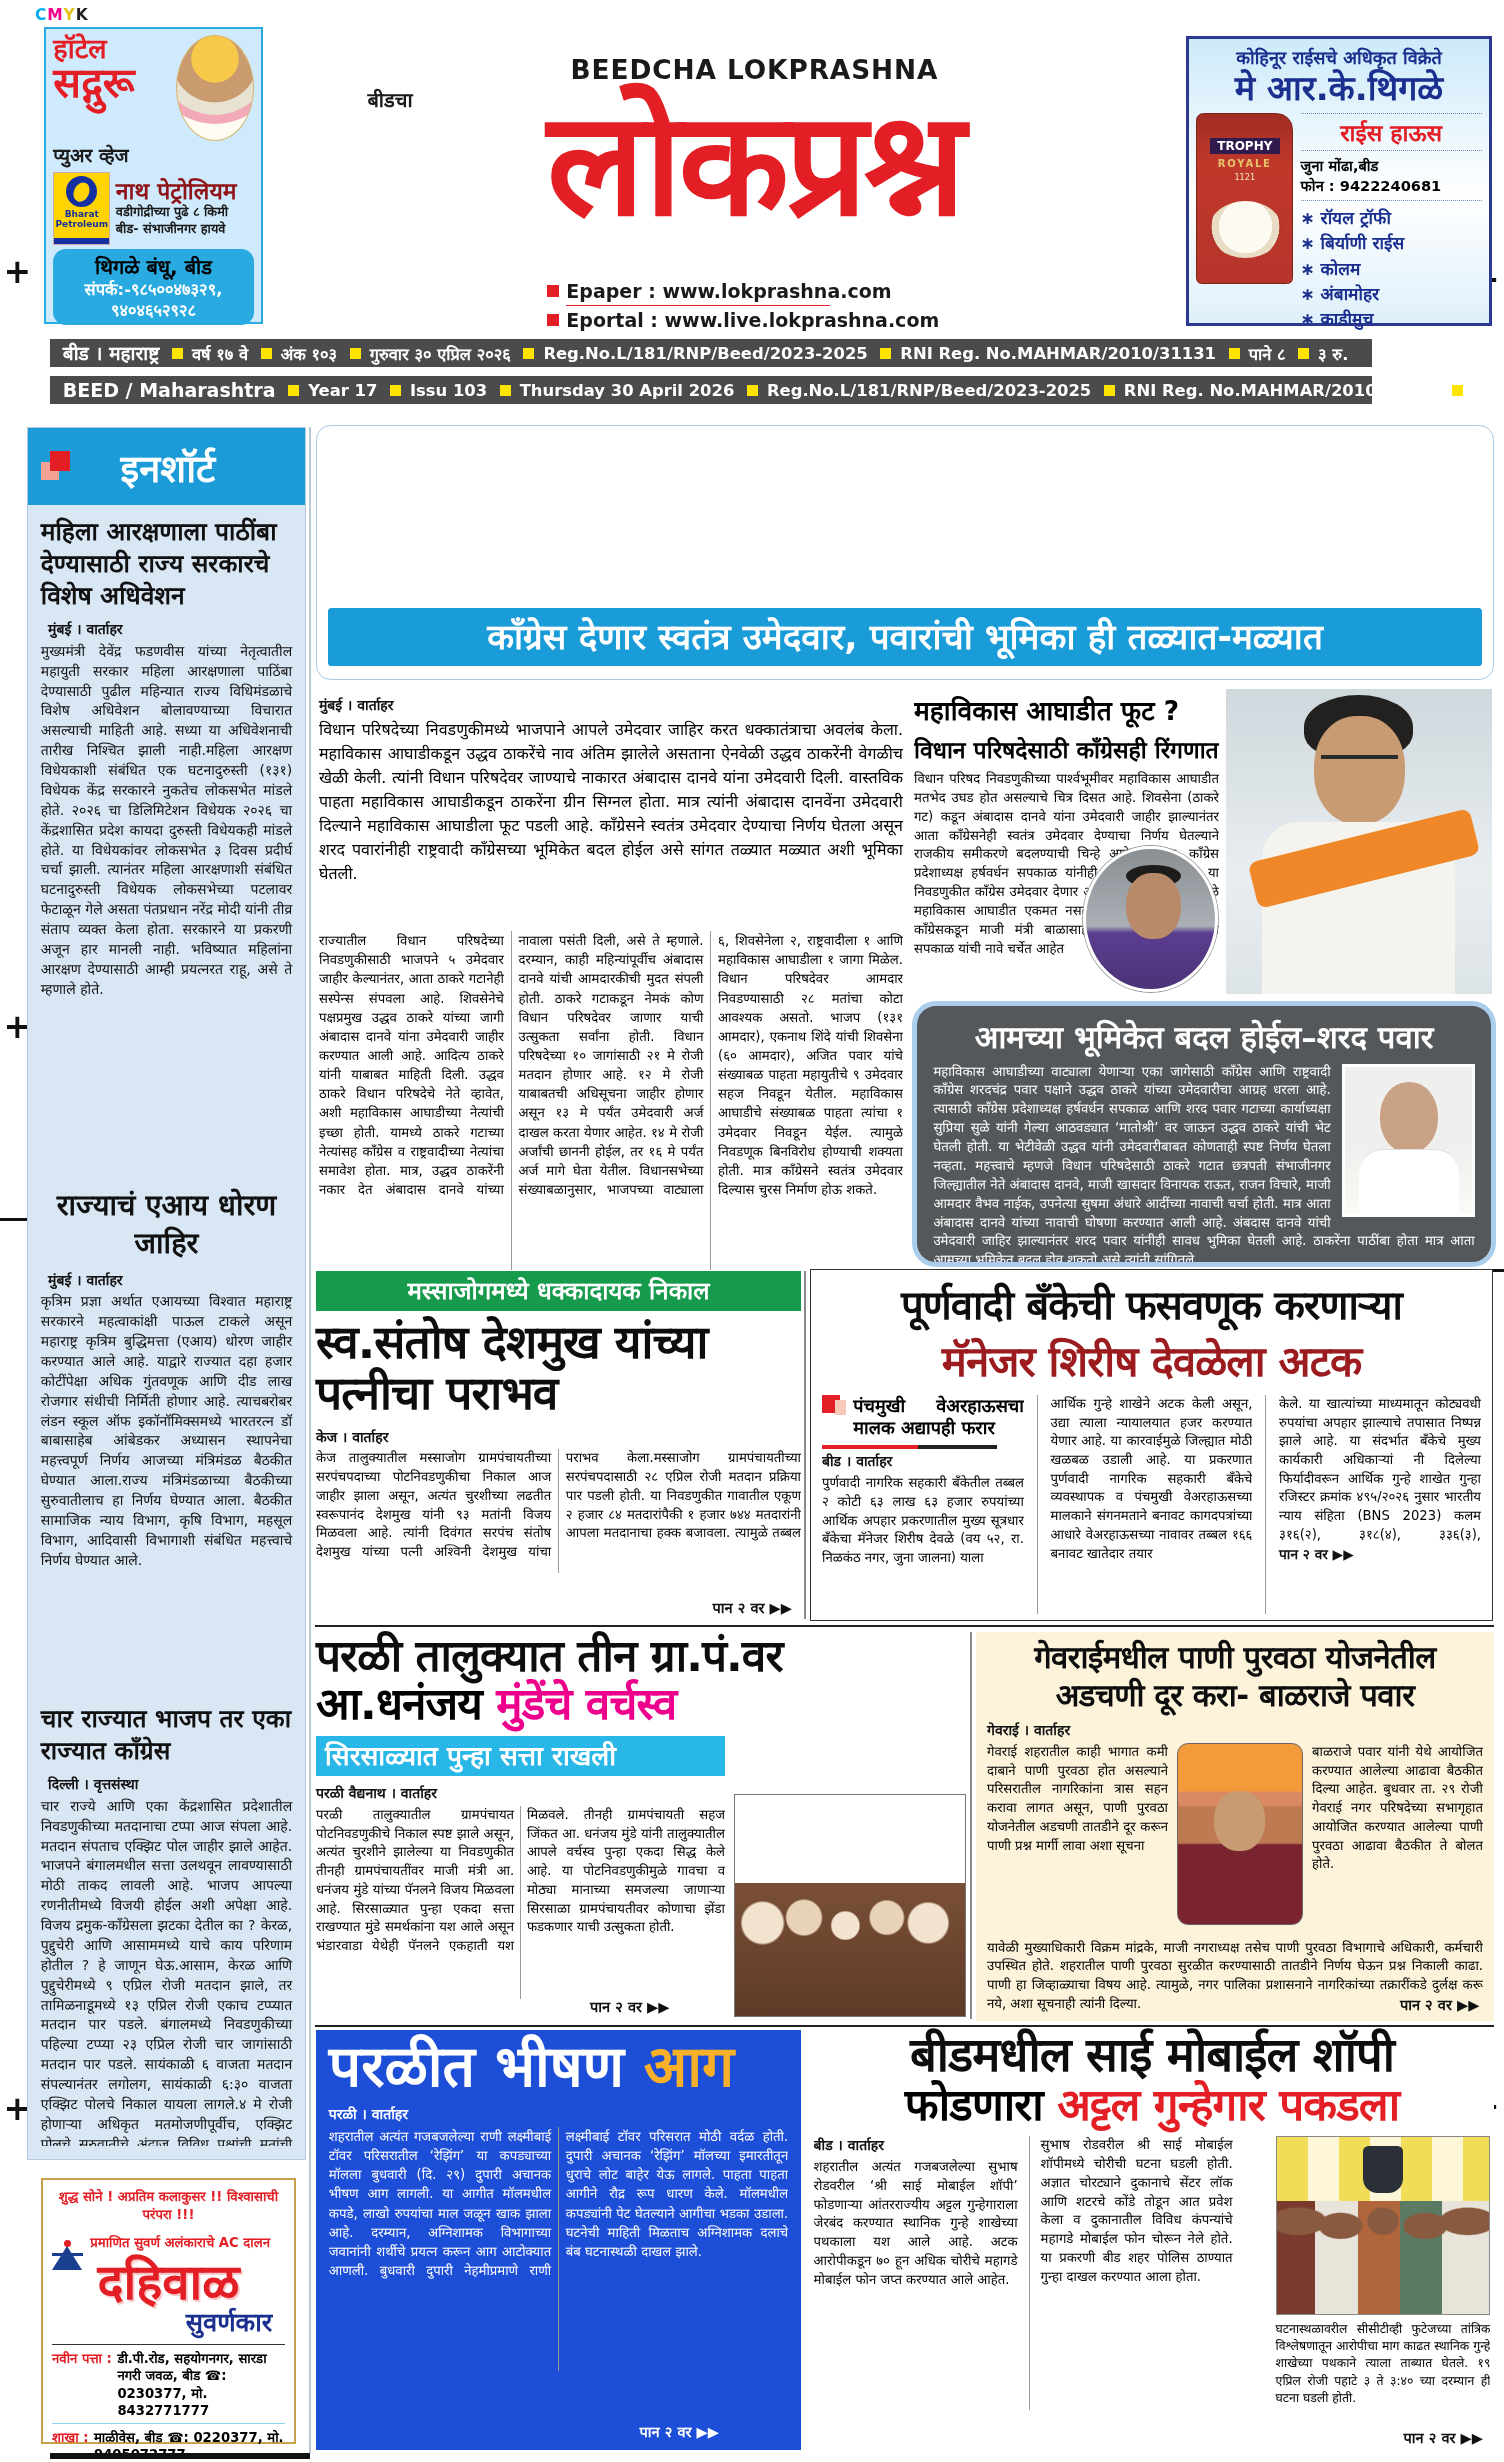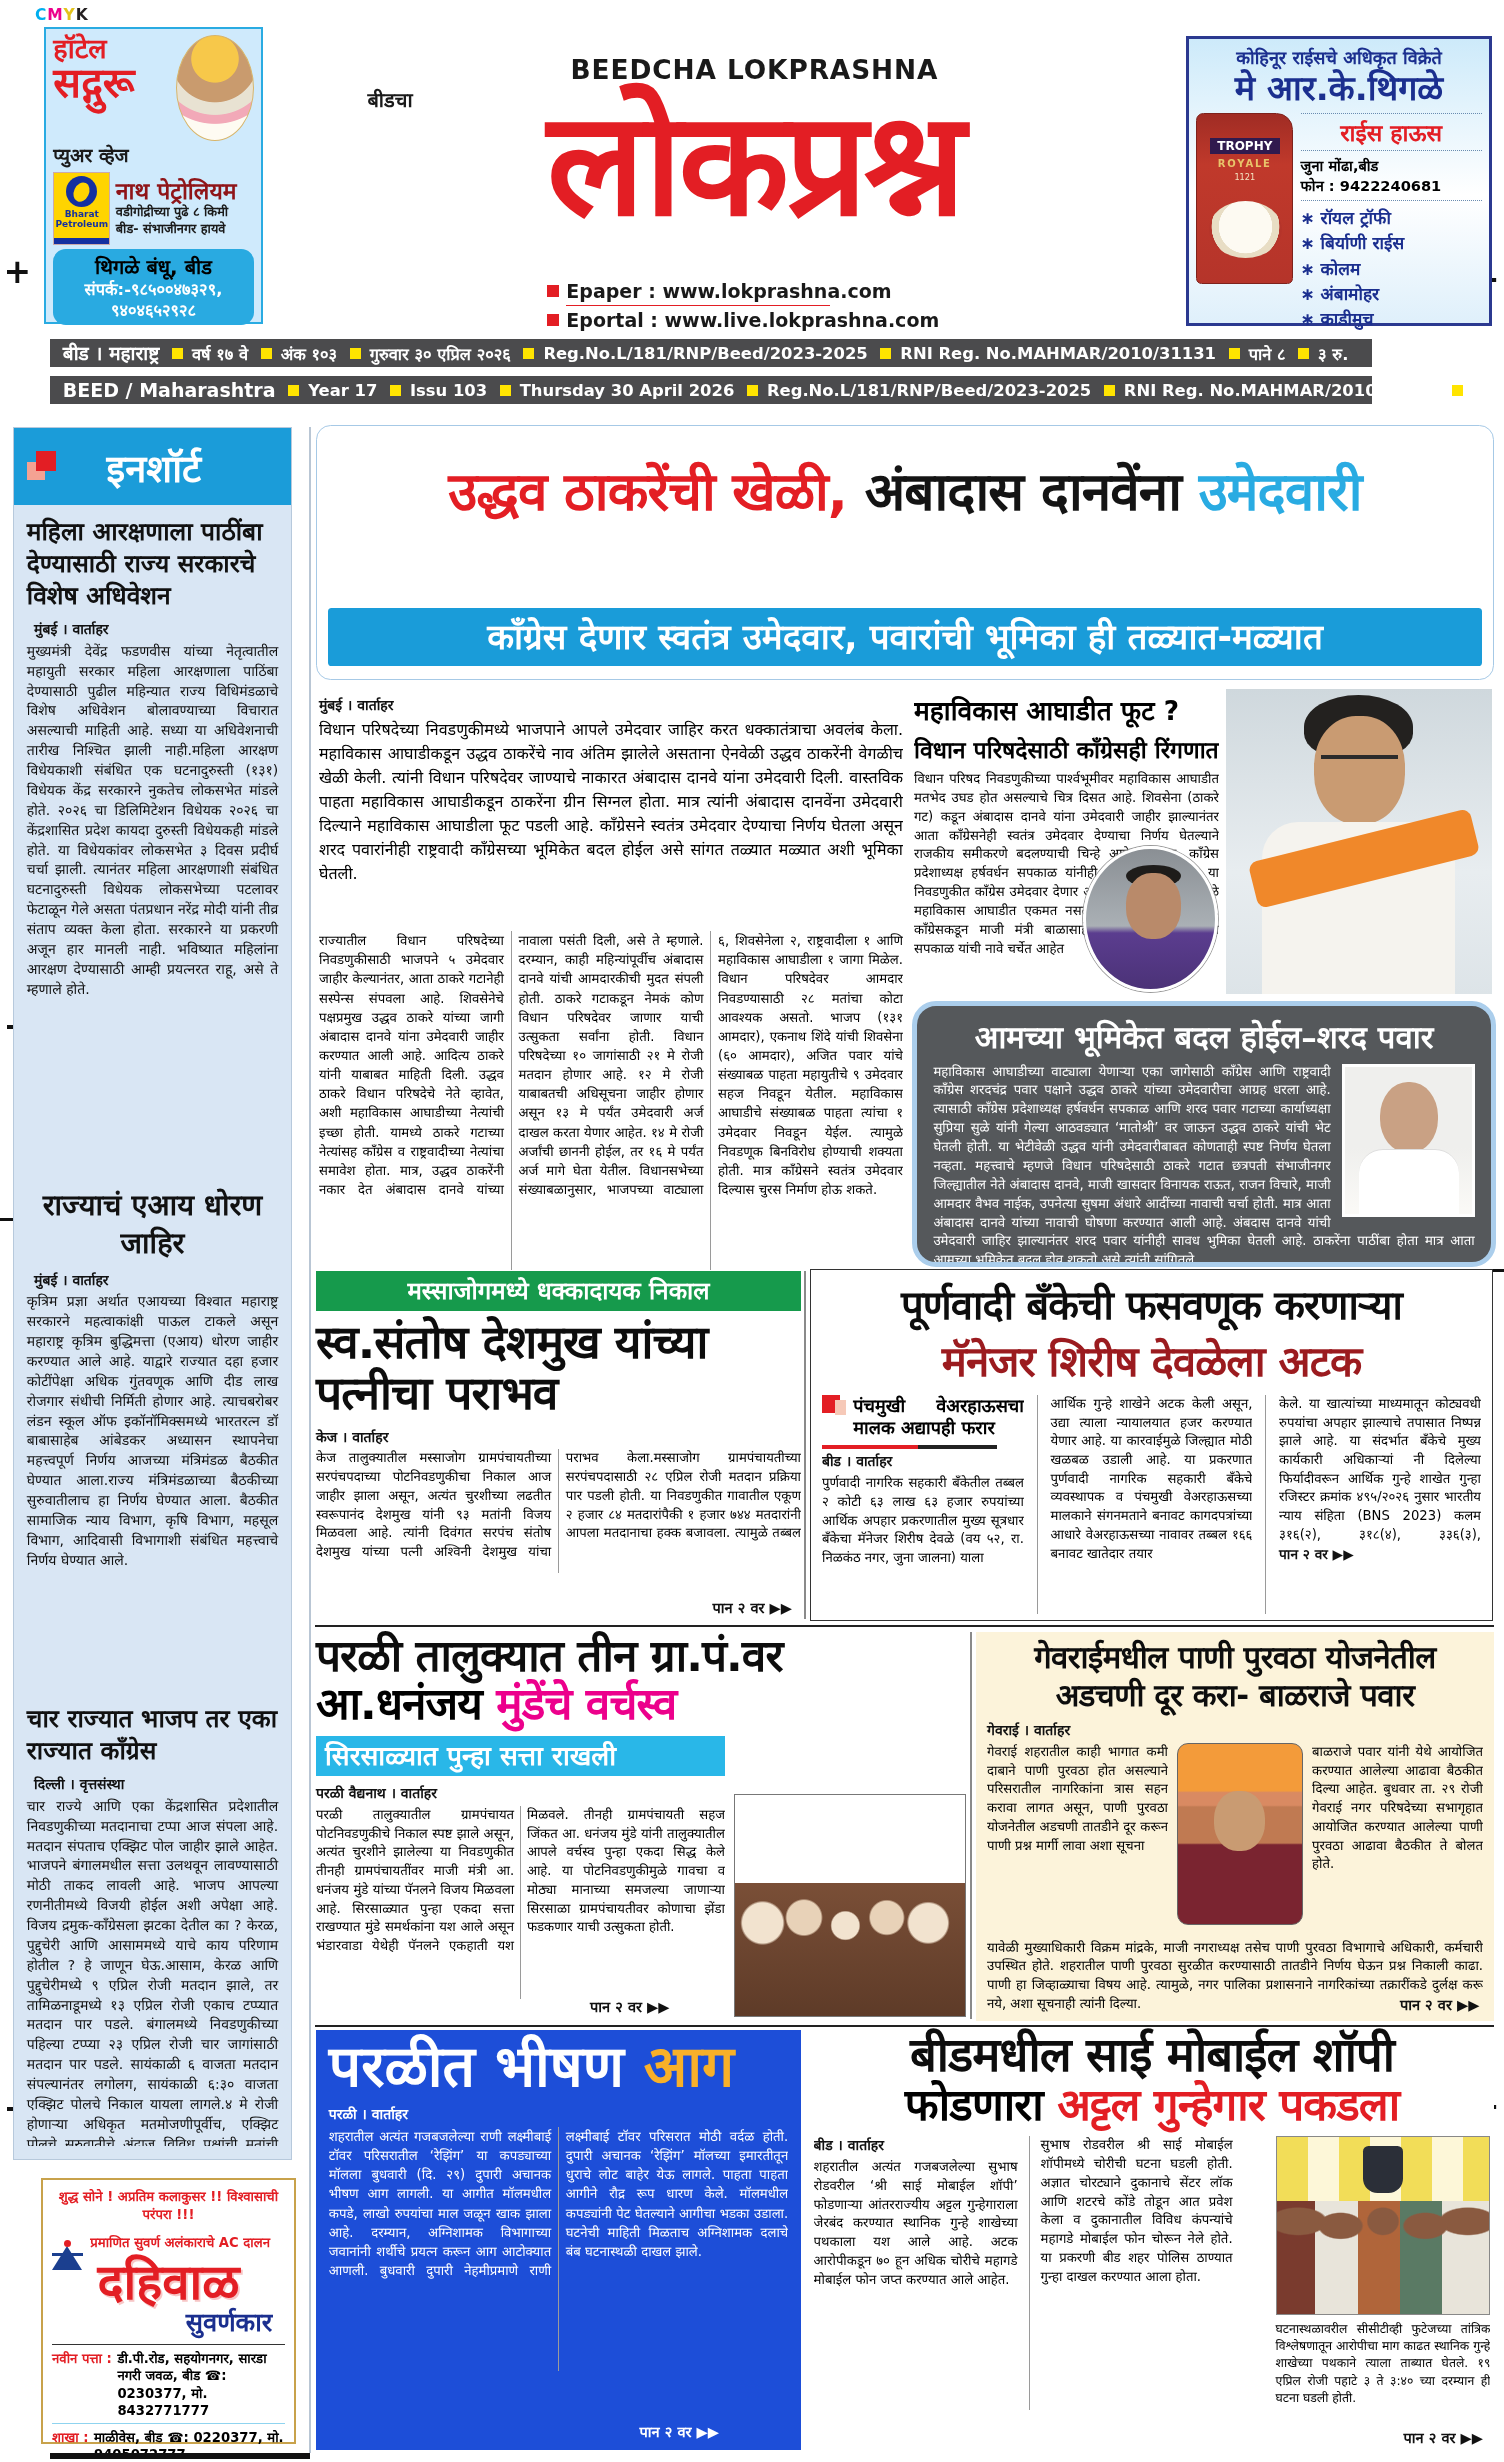--- a/index.html
+++ b/index.html
@@ -62,21 +62,21 @@
   #ad-right li { color:#1b2f8f; font-weight:bold; font-size:17.3px; line-height:1.45; }
   #ad-right li .star { color:#1b2f8f; margin-right:5.5px; }
 
   
   .datebar { left:50px; width:1322px; height:28px; background:#4b4b4d; color:#fff; display:flex; align-items:center; gap:9px; padding:0 12.8px; font-weight:bold; font-size:16.4px; white-space:nowrap; }
   #datebar1 { top:339px; } #datebar2 { top:376px; }
   .datebar .first { font-size:19px; }
   .datebar .sq { width:11px; height:11px; background:#ffe400; display:inline-block; flex:none; margin-left:3.6px; }
 
   
-  #inshort { left:13px; top:427px; width:279px; height:1733px; background:#d9e6f4; border:0.9px solid #b7c9dc; }
+  #inshort { left:27px; top:427px; width:279px; height:1733px; background:#d9e6f4; border:0.9px solid #b7c9dc; }
   #inshort .head { height:77px; background:#1b9cd9; display:flex; align-items:center; gap:12.8px; padding:0 12.8px; }
   .flagicon { position:relative; width:31px; height:31px; flex:none; }
   .flagicon .s1 { position:absolute; left:9px; top:0; width:20px; height:20px; background:#e31e24; }
   .flagicon .s2 { position:absolute; left:0; top:11px; width:18px; height:18px; background:#f4a293; }
   #inshort .head .t { color:#fff; font-weight:bold; font-size:38px; margin-left:36px; }
   .ins-art { padding:11px 12.8px 5.5px 12.8px; overflow:hidden; }
   .ins-art .hl { font-size:24.6px; font-weight:bold; line-height:1.3; color:#111; }
   .ins-art .hl.center { text-align:center; font-size:29px; }
   .dateline { font-weight:bold; font-size:14px; color:#111; margin:7.3px 0 3.6px 7.3px; }
   .ins-art .bd { font-size:14px; line-height:1.42; color:#111; }
@@ -396,23 +396,20 @@
     <div class="arow">
         <span class="lbl">शाखा :</span>
         <span>माळीवेस, बीड ☎: 0220377, मो. 9405072777</span>
       </div>
   </div>
   <div id="bottom-bar-left" class="abs"></div>
 
   <div class="abs vsep" style="left:309px;top:427px;height:2026px;background:#b9c6d4;"></div>
 
   <div id="headline-box" class="abs">
-    <div class="h1">
-      <span class="red">उद्धव ठाकरेंची खेळी,</span><span class="blk"> अंबादास दानवेंना </span><span class="blu">उमेदवारी</span>
-    </div>
     <div class="band">काँग्रेस देणार स्वतंत्र उमेदवार, पवारांची भूमिका ही तळ्यात-मळ्यात</div>
   </div>
 
   <div id="lead-left" class="abs">
     <div class="dateline" style="margin-left:0;">मुंबई । वार्ताहर</div>
     <div class="intro just">विधान परिषदेच्या निवडणुकीमध्ये भाजपाने आपले उमेदवार जाहिर करत धक्कातंत्राचा अवलंब केला. महाविकास आघाडीकडून उद्धव ठाकरेंचे नाव अंतिम झालेले असताना ऐनवेळी उद्धव ठाकरेंनी वेगळीच खेळी केली. त्यांनी विधान परिषदेवर जाण्याचे नाकारत अंबादास दानवे यांना उमेदवारी दिली. वास्तविक पाहता महाविकास आघाडीकडून ठाकरेंना ग्रीन सिग्नल होता. मात्र त्यांनी अंबादास दानवेंना उमेदवारी दिल्याने महाविकास आघाडीला फूट पडली आहे. काँग्रेसने स्वतंत्र उमेदवार देण्याचा निर्णय घेतला असून शरद पवारांनीही राष्ट्रवादी काँग्रेसच्या भूमिकेत बदल होईल असे सांगत तळ्यात मळ्यात अशी भूमिका घेतली.</div>
     <div class="cols3 just">राज्यातील विधान परिषदेच्या निवडणुकीसाठी भाजपने ५ उमेदवार जाहीर केल्यानंतर, आता ठाकरे गटानेही सस्पेन्स संपवला आहे. शिवसेनेचे पक्षप्रमुख उद्धव ठाकरे यांच्या जागी अंबादास दानवे यांना उमेदवारी जाहीर करण्यात आली आहे. आदित्य ठाकरे यांनी याबाबत माहिती दिली. उद्धव ठाकरे विधान परिषदेचे नेते व्हावेत, अशी महाविकास आघाडीच्या नेत्यांची इच्छा होती. यामध्ये ठाकरे गटाच्या नेत्यांसह काँग्रेस व राष्ट्रवादीच्या नेत्यांचा समावेश होता. मात्र, उद्धव ठाकरेंनी नकार देत अंबादास दानवे यांच्या नावाला पसंती दिली, असे ते म्हणाले. दरम्यान, काही महिन्यांपूर्वीच अंबादास दानवे यांची आमदारकीची मुदत संपली होती. ठाकरे गटाकडून नेमकं कोण विधान परिषदेवर जाणार याची उत्सुकता सर्वांना होती. विधान परिषदेच्या १० जागांसाठी २१ मे रोजी मतदान होणार आहे. १२ मे रोजी याबाबतची अधिसूचना जाहीर होणार असून १३ मे पर्यंत उमेदवारी अर्ज दाखल करता येणार आहेत. १४ मे रोजी अर्जांची छाननी होईल, तर १६ मे पर्यंत अर्ज मागे घेता येतील. विधानसभेच्या संख्याबळानुसार, भाजपच्या वाट्याला ६, शिवसेनेला २, राष्ट्रवादीला १ आणि महाविकास आघाडीला १ जागा मिळेल. विधान परिषदेवर आमदार निवडण्यासाठी २८ मतांचा कोटा आवश्यक असतो. भाजप (१३१ आमदार), एकनाथ शिंदे यांची शिवसेना (६० आमदार), अजित पवार यांचे संख्याबळ पाहता महायुतीचे ९ उमेदवार सहज निवडून येतील. महाविकास आघाडीचे संख्याबळ पाहता त्यांचा १ उमेदवार निवडून येईल. त्यामुळे निवडणूक बिनविरोध होण्याची शक्यता होती. मात्र काँग्रेसने स्वतंत्र उमेदवार दिल्यास चुरस निर्माण होऊ शकते.</div>
   </div>
 
   <div id="sub-article" class="abs">

